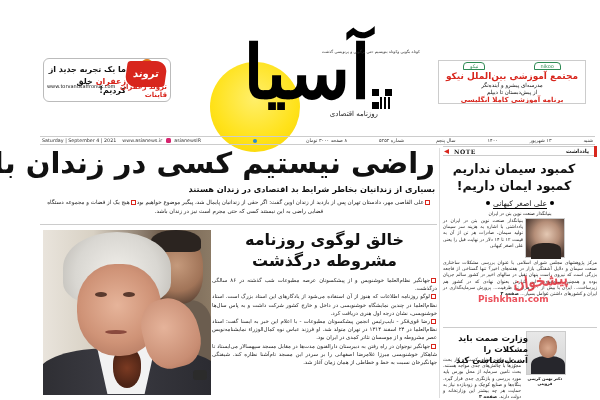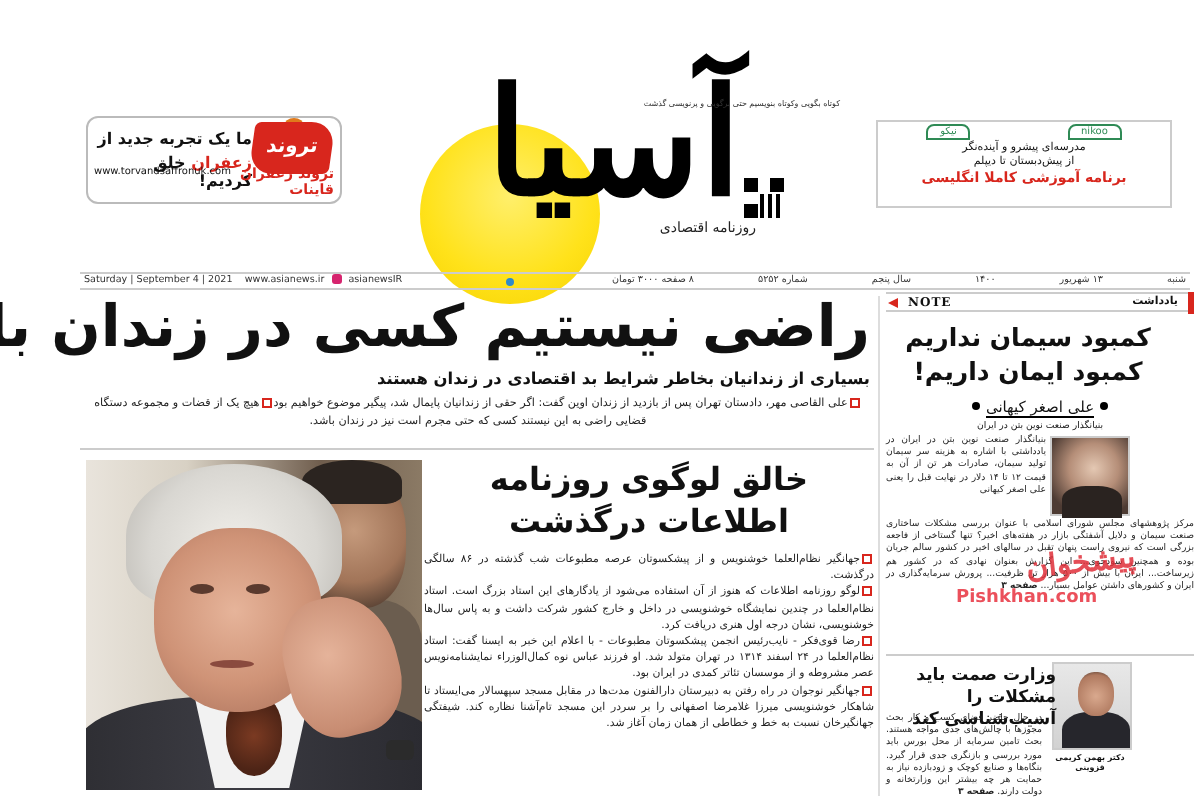--- a/index.html
+++ b/index.html
@@ -118,20 +118,21 @@
   <div class="logo-main">آسیا</div>
   <div class="logo-tagline">کوتاه بگویی وکوتاه بنویسیم حتی برگویی و پرنویسی گذشت</div>
   <div class="logo-sub">روزنامه اقتصادی</div>
   <div class="qr"></div>
 
   <div class="ad-right">
     <div class="logos">
       <span>nikoo</span>
       <span>نیکو</span>
     </div>
+    <div class="title">مجتمع آموزشی بین‌الملل نیکو</div>
     <div class="sub">مدرسه‌ای پیشرو و آینده‌نگر</div>
     <div class="sub">از پیش‌دبستان تا دیپلم</div>
     <div class="prog">برنامه آموزشی کاملا انگلیسی</div>
 
   </div>
 
   <div class="datebar">
     <div class="en">
       <span>Saturday | September 4 | 2021</span>
       &nbsp;&nbsp;
@@ -166,21 +167,21 @@
     <div class="collar"></div>
     <div class="ascot"></div>
     <div class="hair"></div>
     <div class="face"></div>
     <div class="eye" style="left:52px"></div>
     <div class="eye" style="left:80px"></div>
     <div class="mouth"></div>
     <div class="hand"></div>
     <div class="watch"></div>
   </div>
-  <div class="story-title">خالق لوگوی روزنامه اطلاعات درگذشت</div>
+  <div class="story-title">خالق لوگوی روزنامه مشروطه درگذشت</div>
   <div class="story-body">
     <p><span class="bullet"></span><span>جهانگیر نظام‌العلما خوشنویس و از پیشکسوتان عرصه مطبوعات شب گذشته در ۸۶ سالگی درگذشت.</span></p>
     <p><span class="bullet"></span><span>لوگو روزنامه اطلاعات که هنوز از آن استفاده می‌شود از یادگارهای این استاد بزرگ است. استاد نظام‌العلما در چندین نمایشگاه خوشنویسی در داخل و خارج کشور شرکت داشت و به پاس سال‌ها خوشنویسی، نشان درجه اول هنری دریافت کرد.</span></p>
     <p><span class="bullet"></span><span>رضا قوی‌فکر - نایب‌رئیس انجمن پیشکسوتان مطبوعات - با اعلام این خبر به ایسنا گفت: استاد نظام‌العلما در ۲۴ اسفند ۱۳۱۴ در تهران متولد شد. او فرزند عباس نوه کمال‌الوزراء نمایشنامه‌نویس عصر مشروطه و از موسسان تئاتر کمدی در ایران بود.</span></p>
     <p><span class="bullet"></span><span>جهانگیر نوجوان در راه رفتن به دبیرستان دارالفنون مدت‌ها در مقابل مسجد سپهسالار می‌ایستاد تا شاهکار خوشنویسی میرزا غلامرضا اصفهانی را بر سردر این مسجد تام‌آشنا نظاره کند. شیفتگی جهانگیرخان نسبت به خط و خطاطی از همان زمان آغاز شد.</span></p>
   </div>
 
   <div class="vrule"></div>
   <div class="note-bar">
     <div class="left-mark"></div>

